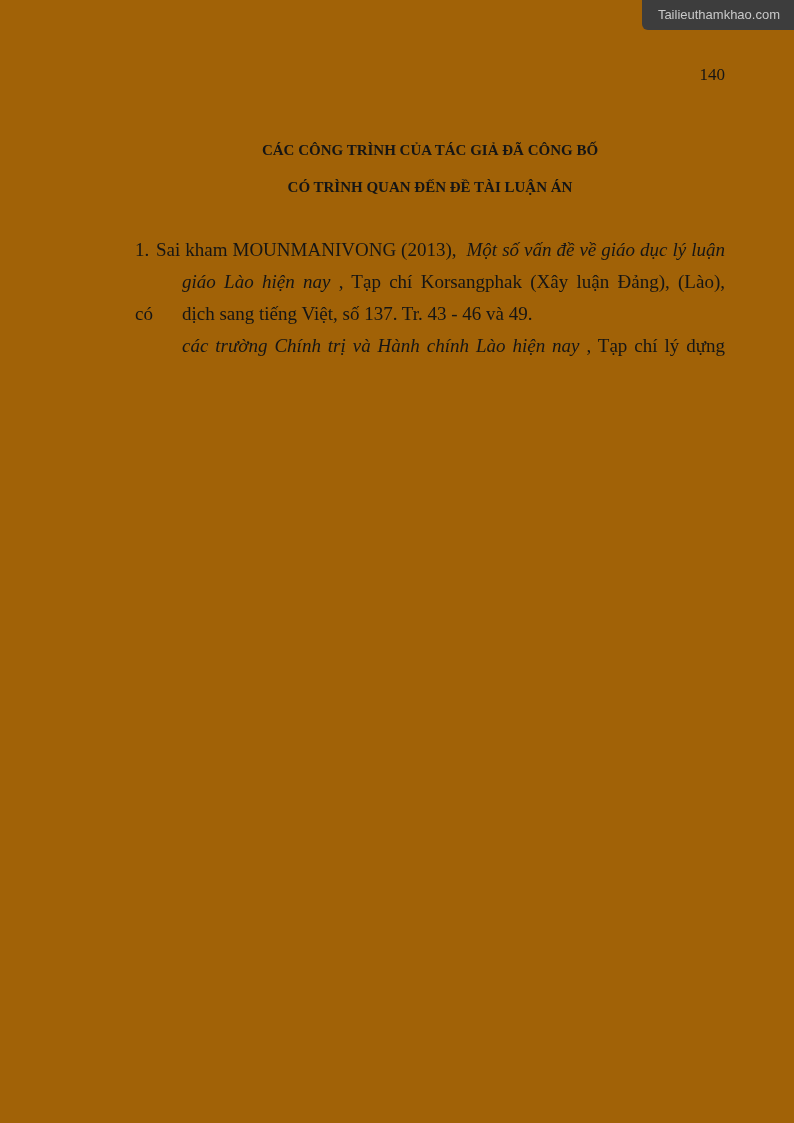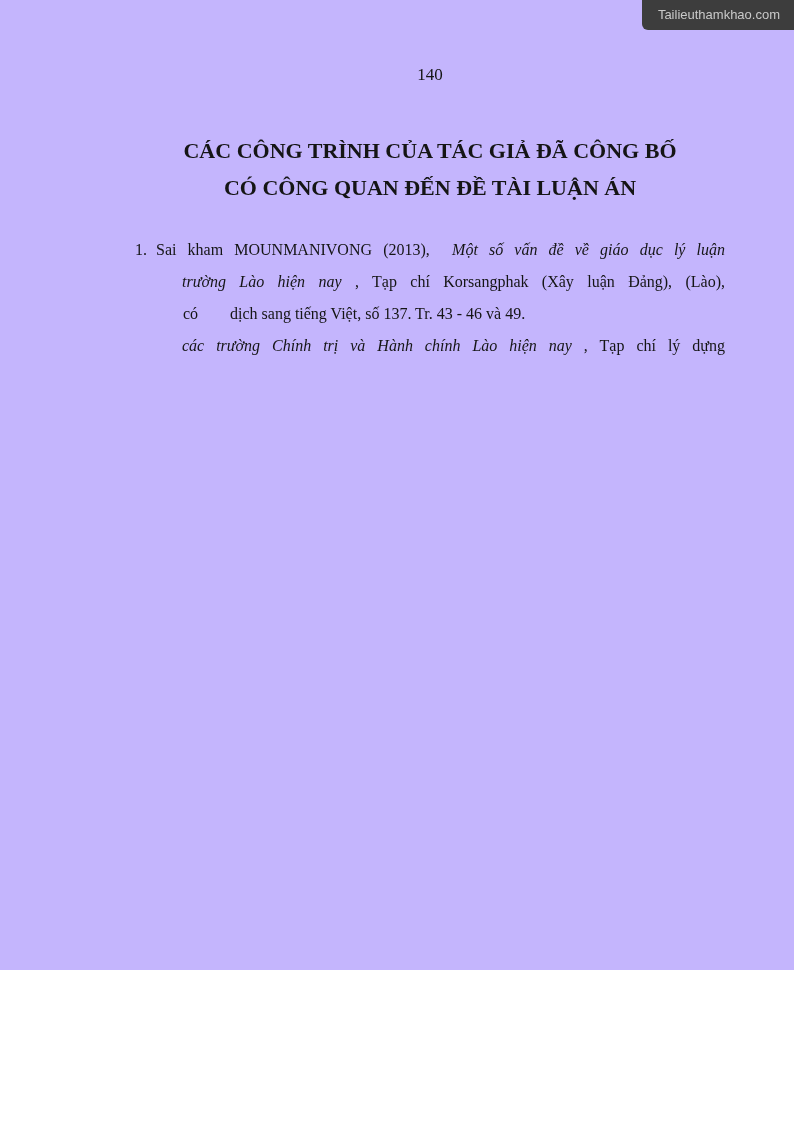--- a/index.html
+++ b/index.html
@@ -2,22 +2,22 @@
 <html><head>
 <meta charset="utf-8">
 <style>
   * { margin: 0; padding: 0; box-sizing: border-box; }
   html, body { width: 794px; background: #ffffff; }
   body { font-family: "Liberation Serif", serif; }
 
   .page {
     position: relative;
     width: 794px;
-    height: 970px;
-    background: #c4b5fd;
+    height: 1123px;
+    background: #a16207;
     color: #151515;
     overflow: hidden;
   }
 
   
   .watermark {
     position: absolute;
     top: 0;
     right: 0;
     background: #3d3d3d;
@@ -31,84 +31,83 @@
 
   .content {
     position: absolute;
     left: 135px;
     top: 0;
     width: 590px;
   }
 
   .page-number {
     margin-top: 65px;
-    text-align: center;
+    text-align: right;
     font-size: 17px;
     line-height: 20px;
   }
 
   .doc-title {
     margin-top: 47px;
     text-align: center;
     font-weight: bold;
-    font-size: 22px;
+    font-size: 15px;
     line-height: 37px;
   }
   .doc-title .title-line { display: block; }
 
   .refs {
     margin-top: 28px;
-    font-size: 16px;
+    font-size: 19px;
     line-height: 32px;
   }
 
   .line {
     padding-left: 47px;
     text-align: justify;
   }
   .line.full { text-align-last: justify; }
   .line.marked { text-indent: -47px; }
 
   .marker-num {
     display: inline-block;
     width: 21px;
     text-indent: 0;
   }
   .marker-gut {
     display: inline-block;
     width: 47px;
     text-indent: 0;
-    margin-left: 48px;
   }
 
   .it { font-style: italic; }
 </style>
 </head>
 <body>
 
 <div class="page">
 
   <div class="watermark">
     <span>Tailieuthamkhao.com</span>
   </div>
 
   <div class="content">
 
     <div class="page-number">140</div>
 
     <div class="doc-title">
       <span class="title-line">CÁC CÔNG TRÌNH CỦA TÁC GIẢ ĐÃ CÔNG BỐ</span>
-      <span class="title-line">CÓ CÔNG QUAN ĐẾN ĐỀ TÀI LUẬN ÁN</span>
+      <span class="title-line">CÓ TRÌNH QUAN ĐẾN ĐỀ TÀI LUẬN ÁN</span>
     </div>
 
     <div class="refs">
 
       <div class="ref">
         <div class="line full marked"><span class="marker-num">1.</span><span>Sai kham MOUNMANIVONG (2013), &nbsp;</span><span class="it">Một số vấn đề về giáo dục lý luận</span></div>
-        <div class="line full"><span class="it">trường Lào hiện nay</span><span> , Tạp chí Korsangphak (Xây luận Đảng), (Lào),</span></div>
+        <div class="line full"><span class="it">giáo Lào hiện nay</span><span> , Tạp chí Korsangphak (Xây luận Đảng), (Lào),</span></div>
         <div class="line marked"><span class="marker-gut">có</span><span>dịch sang tiếng Việt, số 137. Tr. 43 - 46 và 49.</span></div>
       </div>
 
       <div class="ref">
         <div class="line full"><span class="it">các trường Chính trị và Hành chính Lào hiện nay</span><span> , Tạp chí lý dựng</span></div>
       </div>
 
     </div>
   </div>
 </div>

